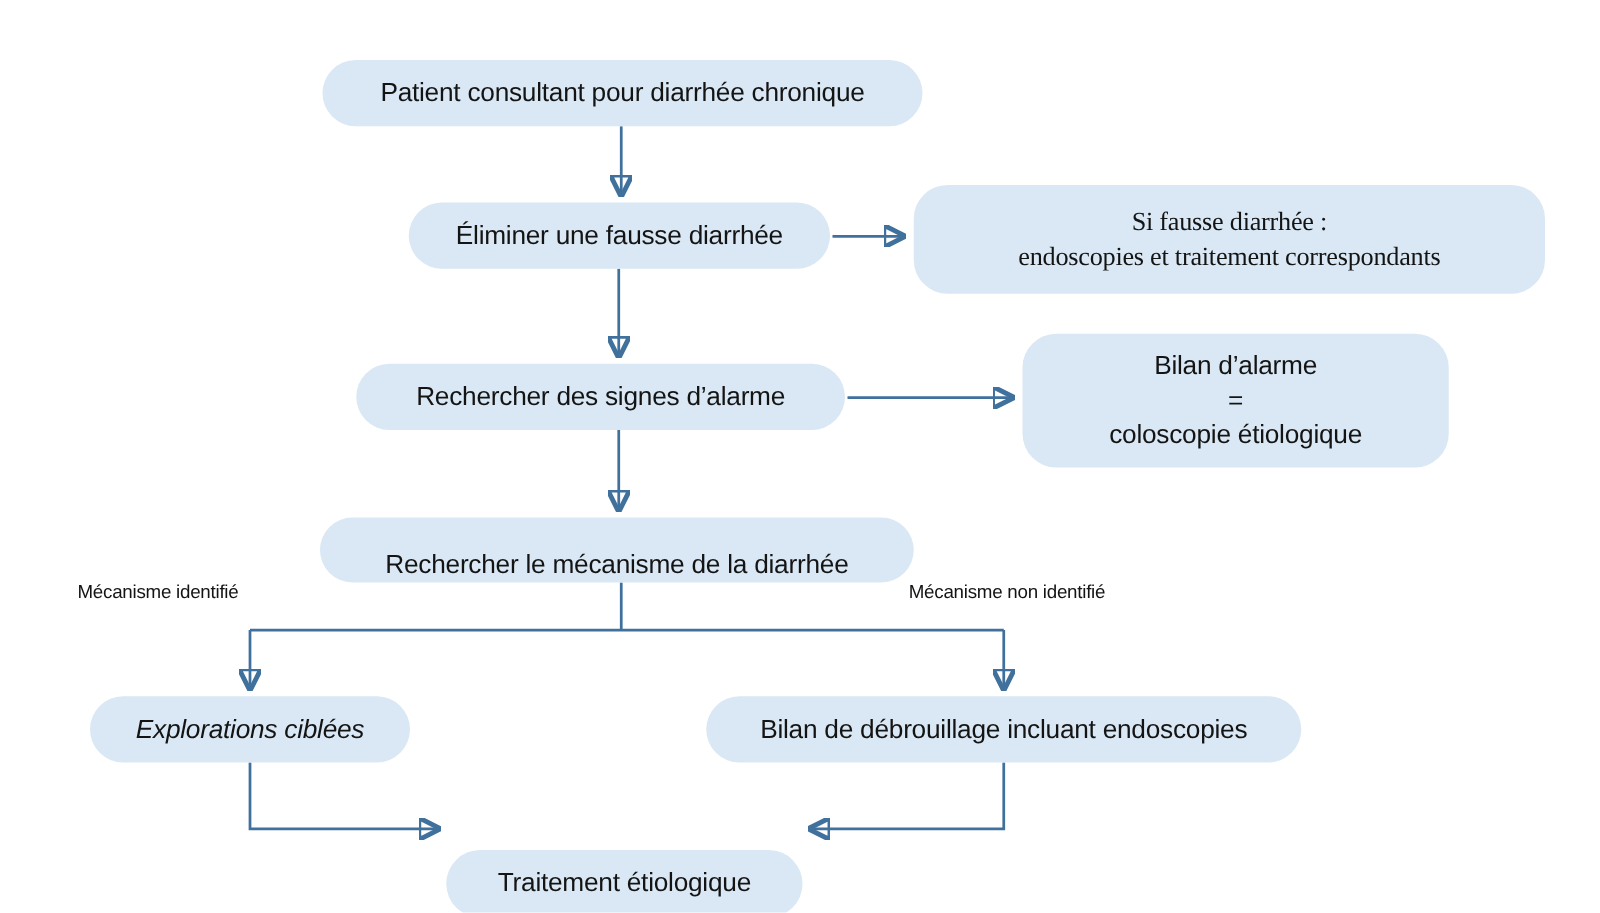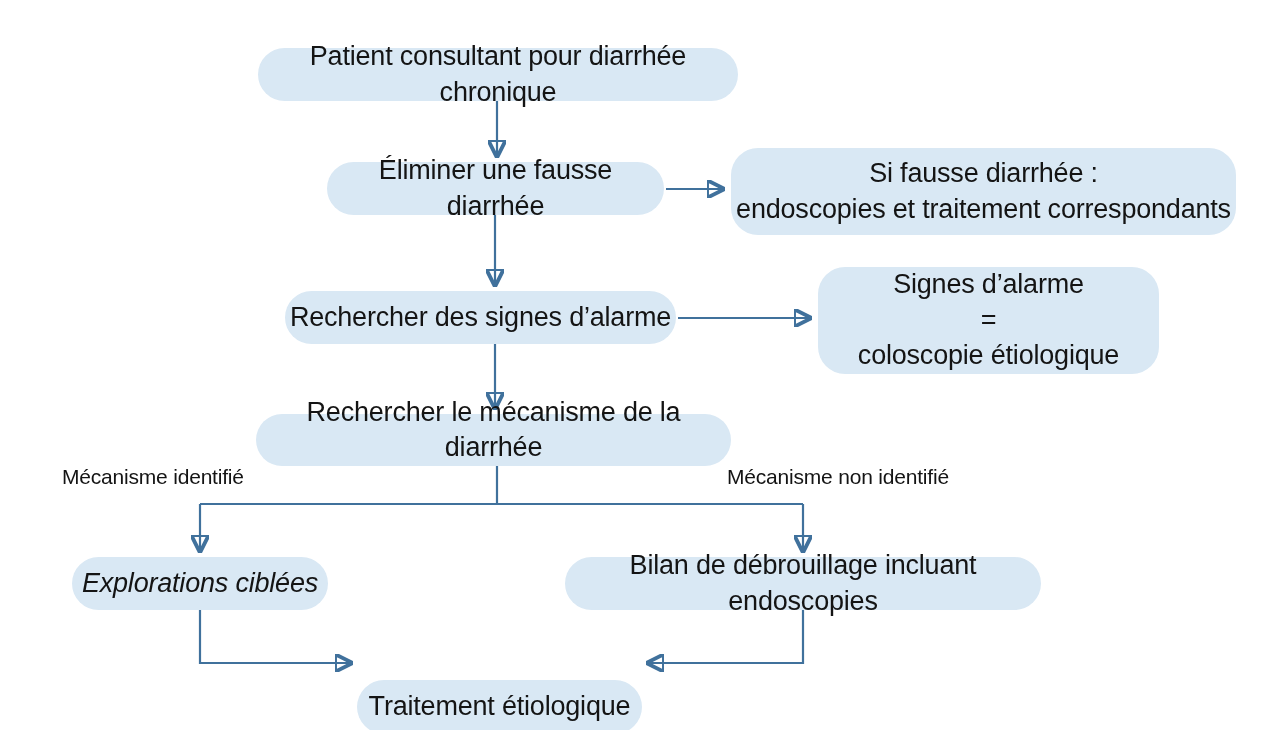--- a/index.html
+++ b/index.html
@@ -27,36 +27,36 @@
   .arrowhead{fill:var(--line);stroke:none;}
   .node{
     position:absolute;
     background:var(--node-fill);
     border-radius:27px;
     display:flex;
     flex-direction:column;
     align-items:center;
     justify-content:center;
     text-align:center;
-    font-size:27px;
+    font-size:21px;
     line-height:1.32;
     color:var(--text);
     letter-spacing:-0.2px;
   }
   .branch-label{
     position:absolute;
-    font-size:21px;
+    font-size:15px;
     letter-spacing:-0.2px;
     white-space:nowrap;
     color:var(--text);
   }
   
   .n-patient      {left:258px; top:48px;  width:480px; height:53px;}
   .n-eliminer     {left:327px; top:162px; width:337px; height:53px;}
-  .n-si-fausse    {left:731px; top:148px; width:505px; height:87px;}
+  .n-si-fausse    {left:731px; top:148px; width:505px; height:87px;font-family:Liberation Serif, serif;}
   .n-signes       {left:285px; top:291px; width:391px; height:53px;text-align:right;}
   .n-alarme       {left:818px; top:267px; width:341px; height:107px;}
   .n-mecanisme    {left:256px; top:414px; width:475px; height:52px;justify-content:flex-end;}
   .n-explorations {left:72px;  top:557px; width:256px; height:53px;font-style:italic;}
   .n-bilan        {left:565px; top:557px; width:476px; height:53px;}
   .n-traitement   {left:357px; top:636px; width:285px; height:54px;margin-top:44px;}
   .lbl-left  {left:62px;  top:465px;}
   .lbl-right {left:727px; top:465px;}
 </style>
 </head>
@@ -93,21 +93,21 @@
   <div class="node n-si-fausse">
     <span>Si fausse diarrhée :</span>
     <span>endoscopies et traitement correspondants</span>
   </div>
 
   <div class="node n-signes">
     <span>Rechercher des signes d’alarme</span>
   </div>
 
   <div class="node n-alarme">
-    <span>Signes d’alarme</span>
+    <span>Bilan d’alarme</span>
     <span>=</span>
     <span>coloscopie étiologique</span>
   </div>
 
   <div class="node n-mecanisme">
     <span>Rechercher le mécanisme de la diarrhée</span>
   </div>
 
   <div class="branch-label lbl-left">Mécanisme identifié</div>
   <div class="branch-label lbl-right">Mécanisme non identifié</div>

